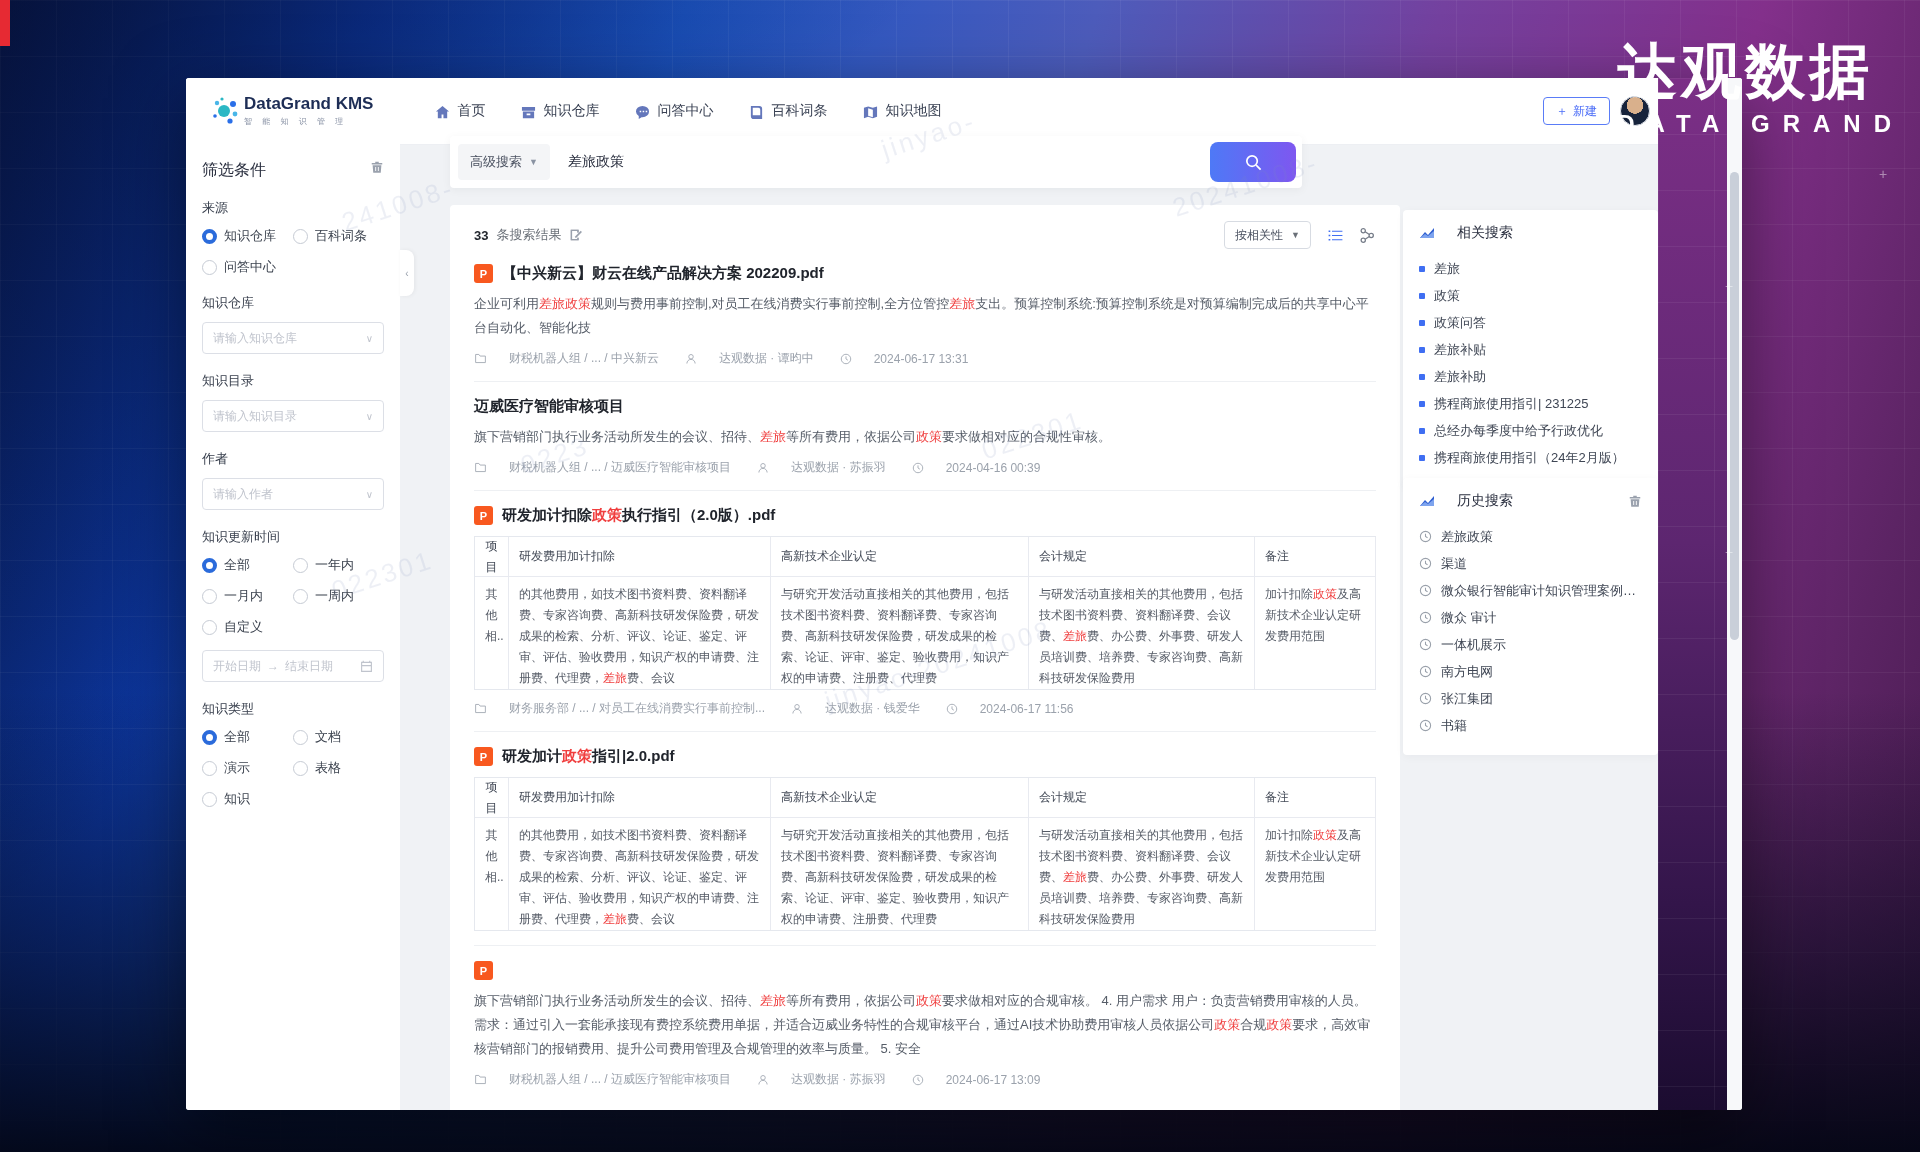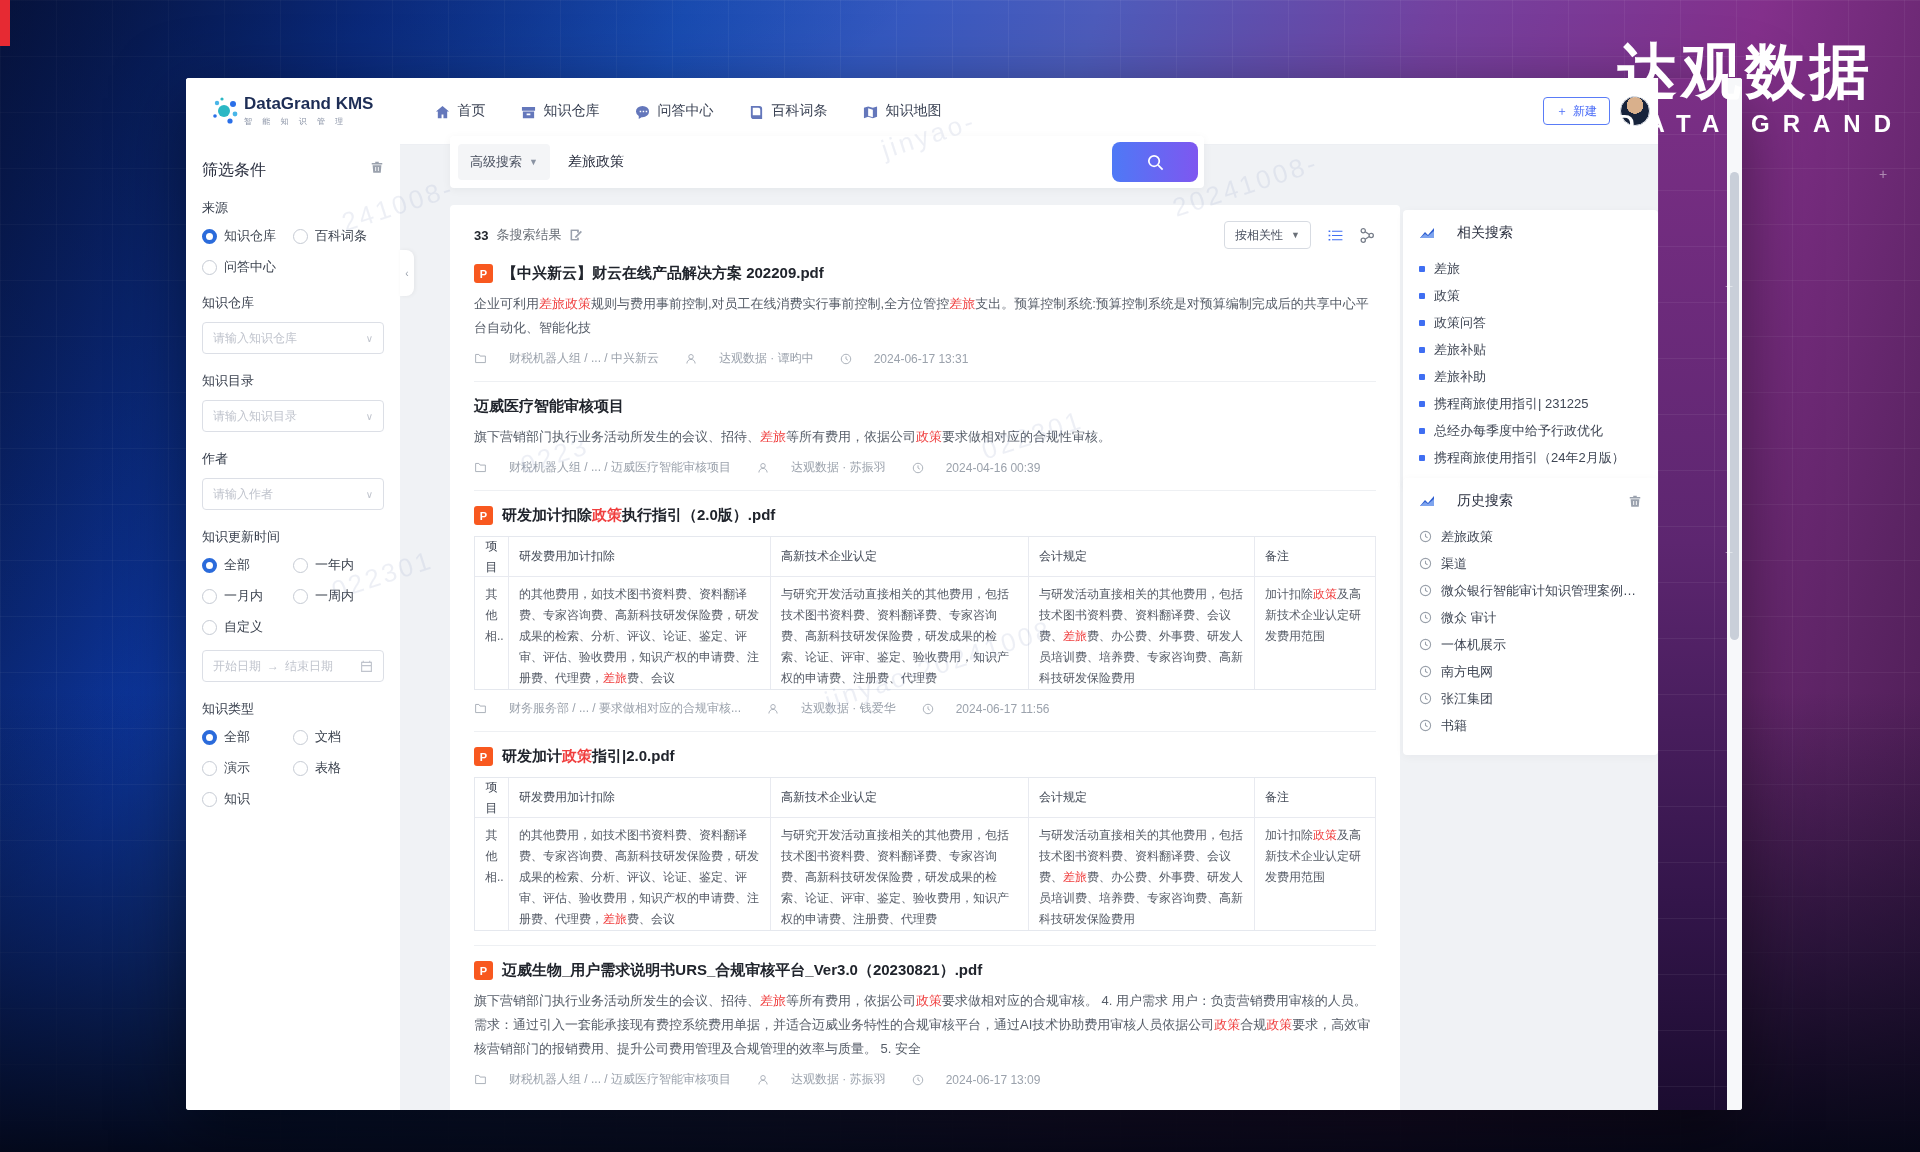--- a/index.html
+++ b/index.html
@@ -60,21 +60,21 @@
   .radio { display:flex; align-items:center; gap:7px; font-size:13px; color:#3c434f; cursor:pointer; }
   .rdot { width:15px; height:15px; border-radius:50%; border:1px solid #c6cbd4; background:#fff; flex:none; }
   .radio.on .rdot { border:4.5px solid #2b6bdb; }
   .fake-input { height:32px; border:1px solid #dcdfe6; border-radius:4px; display:flex; align-items:center; padding:0 10px; font-size:12px; color:#c0c4cd; background:#fff; cursor:text; }
   .fake-input .ph { flex:1; }
   .chev { color:#c0c4cd; font-size:10px; }
   .date-input { gap:6px; }
   .collapse-tab { position:absolute; left:214px; top:172px; width:14px; height:46px; background:#fff; border-radius:0 8px 8px 0; display:flex; align-items:center; justify-content:center; color:#98a0ac; font-size:10px; cursor:pointer; box-shadow:1px 0 4px rgba(0,0,0,.06); z-index:5; }
 
   
-  .search-card { position:absolute; left:264px; top:58px; width:754px; height:52px; background:#fff; border-radius:4px; box-shadow:0 2px 10px rgba(29,35,41,.05); display:flex; align-items:center; padding:0 6px 0 8px; }
+  .search-card { position:absolute; left:264px; top:58px; width:852px; height:52px; background:#fff; border-radius:4px; box-shadow:0 2px 10px rgba(29,35,41,.05); display:flex; align-items:center; padding:0 6px 0 8px; }
   .adv-btn { height:36px; background:#f4f5f7; border-radius:4px; padding:0 12px; display:flex; align-items:center; gap:7px; font-size:13px; color:#4a5160; cursor:pointer; flex:none; }
   .adv-btn .caret { font-size:9px; color:#8a93a2; }
   .search-input { flex:1; border:none; outline:none; font-size:14px; color:#2b3040; padding:0 18px; background:transparent; font-family:inherit; }
   .search-btn { width:86px; height:40px; border:none; border-radius:8px; background:linear-gradient(90deg,#4e79f6,#7e57f0); display:flex; align-items:center; justify-content:center; cursor:pointer; flex:none; }
 
   
   .results-card { position:absolute; left:264px; top:127px; width:950px; bottom:0; background:#fff; border-radius:4px 4px 0 0; padding:16px 24px 0; overflow:hidden; }
   .res-head { display:flex; align-items:center; justify-content:space-between; }
   .res-count { display:flex; align-items:center; gap:8px; font-size:13px; color:#6a7078; }
   .res-count b { color:#23272e; }
@@ -424,21 +424,21 @@
         <div class="c brow"><span>的其他费用，如技术图书资料费、资料翻译费、专家咨询费、高新科技研发保险费，研发成果的检索、分析、评议、论证、鉴定、评审、评估、验收费用，知识产权的申请费、注册费、代理费，</span><span class="hl">差旅</span><span>费、会议</span></div>
         <div class="c brow"><span>与研究开发活动直接相关的其他费用，包括技术图书资料费、资料翻译费、专家咨询费、高新科技研发保险费，研发成果的检索、论证、评审、鉴定、验收费用，知识产权的申请费、注册费、代理费</span></div>
         <div class="c brow"><span>与研发活动直接相关的其他费用，包括技术图书资料费、资料翻译费、会议费、</span><span class="hl">差旅</span><span>费、办公费、外事费、研发人员培训费、培养费、专家咨询费、高新科技研发保险费用</span></div>
         <div class="c brow"><span>加计扣除</span><span class="hl">政策</span><span>及高新技术企业认定研发费用范围</span></div>
       </div>
       <div class="r-meta">
         <span>
             <svg width="13" height="13" viewBox="0 0 16 16">
               <path d="M2 3h4l1.5 2H14v8H2z" stroke="currentColor" fill="none" stroke-width="1.2"></path>
             </svg>
-            <i style="font-style:normal">财务服务部 / ... / 要求做相对应的合规审核...</i>
+            <i style="font-style:normal">财务服务部 / ... / 对员工在线消费实行事前控制...</i>
           </span>
         <span>
             <svg width="12" height="12" viewBox="0 0 16 16">
               <circle cx="8" cy="5" r="3" stroke="currentColor" fill="none" stroke-width="1.3"></circle>
               <path d="M2.5 14a5.5 5.5 0 0 1 11 0" stroke="currentColor" fill="none" stroke-width="1.3"></path>
             </svg>
             <i style="font-style:normal">达观数据 · 钱爱华</i>
           </span>
         <span>
             <svg width="12" height="12" viewBox="0 0 16 16">
@@ -465,21 +465,20 @@
         <div class="c brow"><span>的其他费用，如技术图书资料费、资料翻译费、专家咨询费、高新科技研发保险费，研发成果的检索、分析、评议、论证、鉴定、评审、评估、验收费用，知识产权的申请费、注册费、代理费，</span><span class="hl">差旅</span><span>费、会议</span></div>
         <div class="c brow"><span>与研究开发活动直接相关的其他费用，包括技术图书资料费、资料翻译费、专家咨询费、高新科技研发保险费，研发成果的检索、论证、评审、鉴定、验收费用，知识产权的申请费、注册费、代理费</span></div>
         <div class="c brow"><span>与研发活动直接相关的其他费用，包括技术图书资料费、资料翻译费、会议费、</span><span class="hl">差旅</span><span>费、办公费、外事费、研发人员培训费、培养费、专家咨询费、高新科技研发保险费用</span></div>
         <div class="c brow"><span>加计扣除</span><span class="hl">政策</span><span>及高新技术企业认定研发费用范围</span></div>
       </div>
     </div>
 
     <div class="r-item">
       <div class="r-title">
         <span class="badge pdf">P</span>
-        <span><span>迈威生物_用户需求说明书URS_合规审核平台_Ver3.0（20230821）.pdf</span></span>
       </div>
       <div class="r-snip"><span>旗下营销部门执行业务活动所发生的会议、招待、</span><span class="hl">差旅</span><span>等所有费用，依据公司</span><span class="hl">政策</span><span>要求做相对应的合规审核。 4. 用户需求 用户：负责营销费用审核的人员。 需求：通过引入一套能承接现有费控系统费用单据，并适合迈威业务特性的合规审核平台，通过AI技术协助费用审核人员依据公司</span><span class="hl">政策</span><span>合规</span><span class="hl">政策</span><span>要求，高效审核营销部门的报销费用、提升公司费用管理及合规管理的效率与质量。 5. 安全</span></div>
       <div class="r-meta">
         <span>
             <svg width="13" height="13" viewBox="0 0 16 16">
               <path d="M2 3h4l1.5 2H14v8H2z" stroke="currentColor" fill="none" stroke-width="1.2"></path>
             </svg>
             <i style="font-style:normal">财税机器人组 / ... / 迈威医疗智能审核项目</i>
           </span>
         <span>

